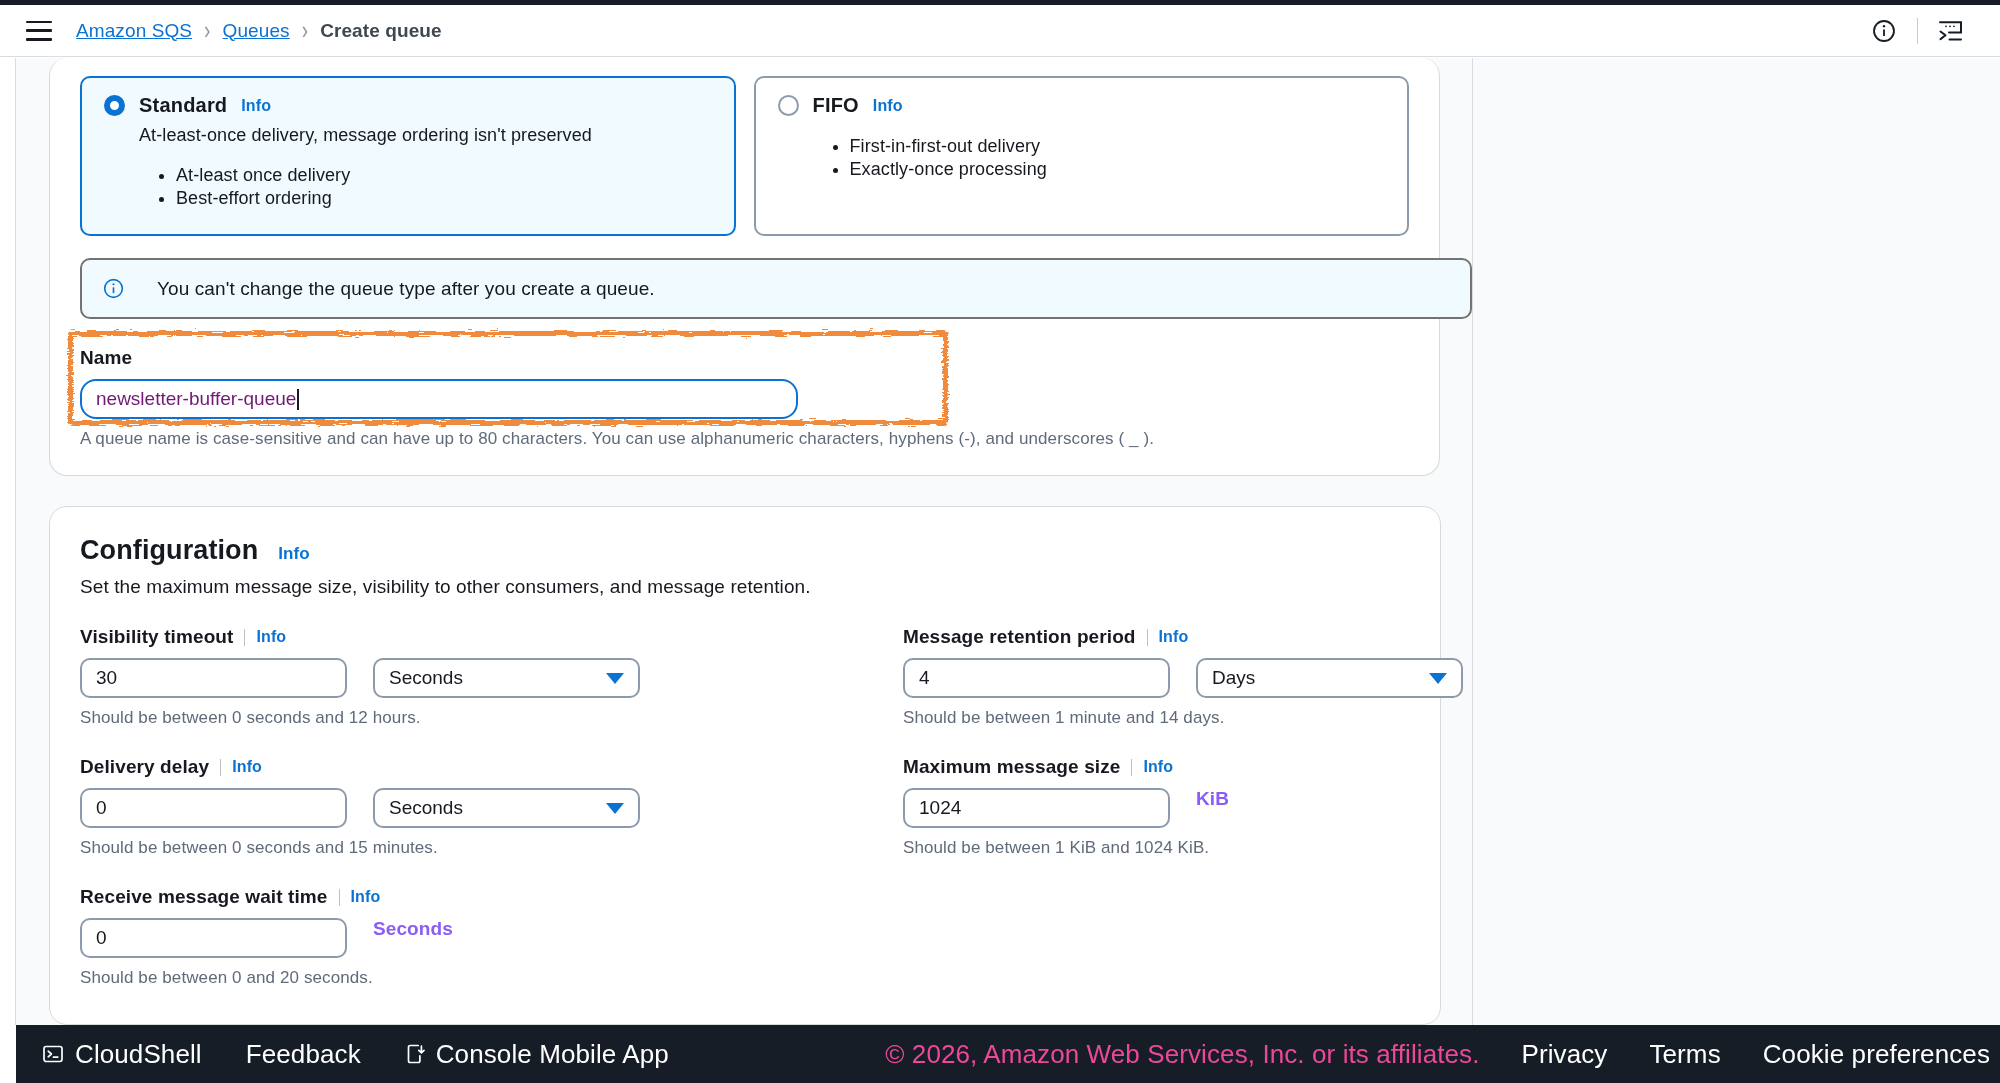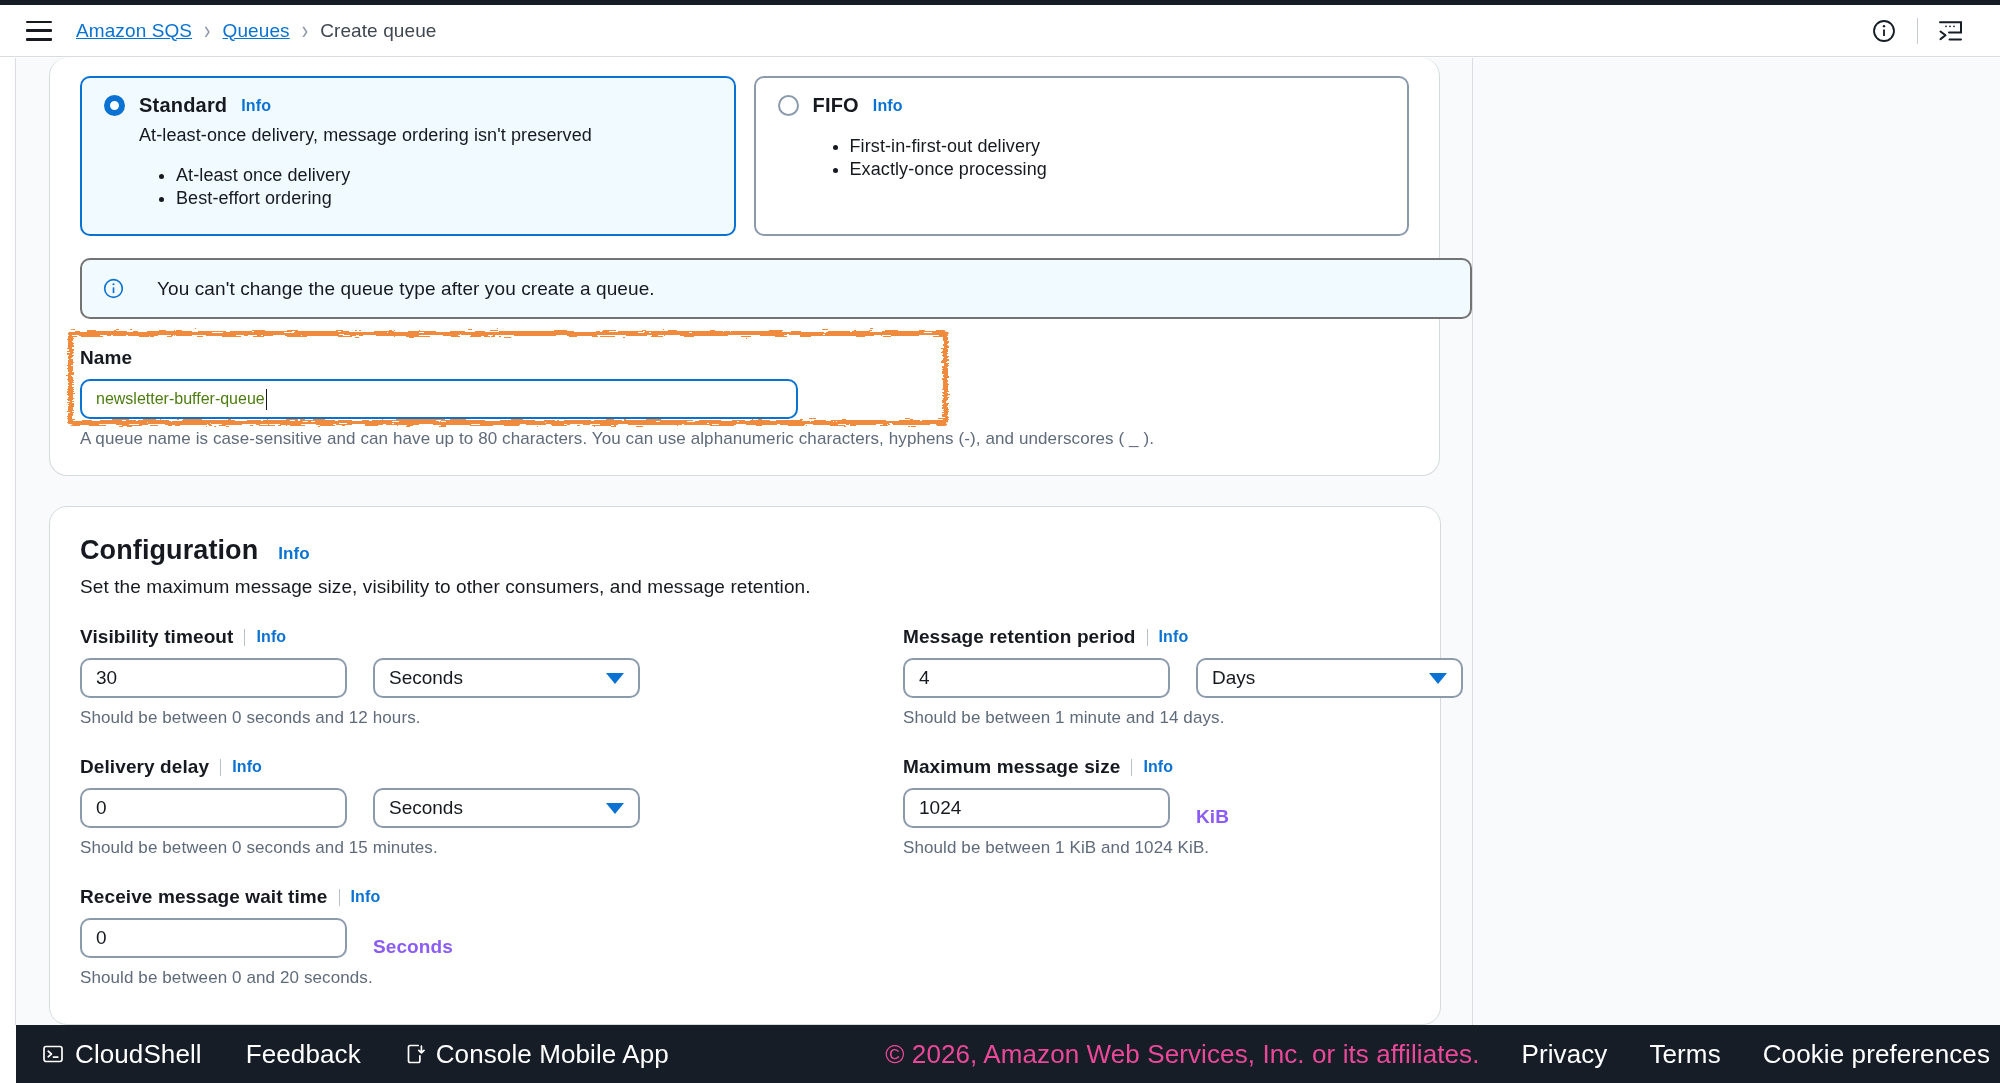--- a/index.html
+++ b/index.html
@@ -38,21 +38,21 @@
     margin-left: 24px; display: flex; align-items: center;
     font-size: 19px; letter-spacing: .1px;
   }
   .bc-link {
     color: #0972d3; text-decoration: underline; cursor: pointer; white-space: nowrap;
   }
   .bc-sep {
     color: #8d99a8; margin: 0 12px; font-size: 19px; line-height: 1;
     transform: scaleY(1.35); display: inline-block;
   }
-  .bc-current { color: #3f4750; font-weight: normal; white-space: nowrap; }
+  .bc-current { color: #3f4750; font-weight: bold; white-space: nowrap; }
 
   .header-right {
     margin-left: auto; margin-right: 26px;
     display: flex; align-items: center; gap: 0px;
   }
   .hdr-icon-btn {
     width: 46px; height: 46px; display: flex; align-items: center; justify-content: center;
     cursor: pointer;
   }
   .hdr-divider { width: 1px; height: 26px; background: #c6cad1; margin: 0 10px; }
@@ -138,24 +138,24 @@
     filter: url(#rough);
   }
   .field-label {
     font-size: 19px; font-weight: bold; color: #16191f; letter-spacing: .1px;
     display: flex; align-items: center; gap: 0px;
   }
   .label-sep { display: inline-block; width: 1px; height: 17px; background: #b9c0c9; margin: 0 11px; }
   .txt-input {
     margin-top: 10px;
     width: 718px; height: 40px;
-    border: 2px solid #0972d3; border-radius: 10px;
+    border: 2px solid #0972d3; border-radius: 16px;
     background: #ffffff;
     font-family: "Liberation Sans", sans-serif;
-    font-size: 16px; color: #4d7c0f;
+    font-size: 19px; color: #701a75;
     padding: 0 14px;
     display: flex; align-items: center;
     position: relative;
   }
   .caret {
     display: inline-block; width: 1.5px; height: 21px; background: #16191f;
     margin-left: 1px;
   }
   .hint {
     margin-top: 10px; font-size: 17px; color: #5f6b7a; letter-spacing: .1px;
@@ -170,21 +170,21 @@
   }
   .sec-title {
     font-size: 27px; font-weight: bold; color: #16191f; letter-spacing: .1px;
     display: flex; align-items: baseline; gap: 20px;
   }
   .sec-title .info-link { font-size: 17px; }
   .sec-desc { margin-top: 10px; font-size: 19px; color: #16191f; letter-spacing: .1px; }
 
   .grid { margin-top: 28px; display: grid; grid-template-columns: 823px 1fr; }
   .fld { margin-bottom: 28px; }
-  .fld-controls { margin-top: 10px; display: flex; align-items: flex-end; gap: 26px; }
+  .fld-controls { margin-top: 10px; display: flex; align-items: flex-start; gap: 26px; }
   .num-input {
     width: 267px; height: 40px;
     border: 2px solid #8c9bab; border-radius: 10px;
     background: #fff; font-size: 19px; color: #16191f;
     padding: 0 14px; display: flex; align-items: center;
     font-family: "Liberation Sans", sans-serif;
   }
   .select {
     width: 267px; height: 40px;
     border: 2px solid #8c9bab; border-radius: 10px;

